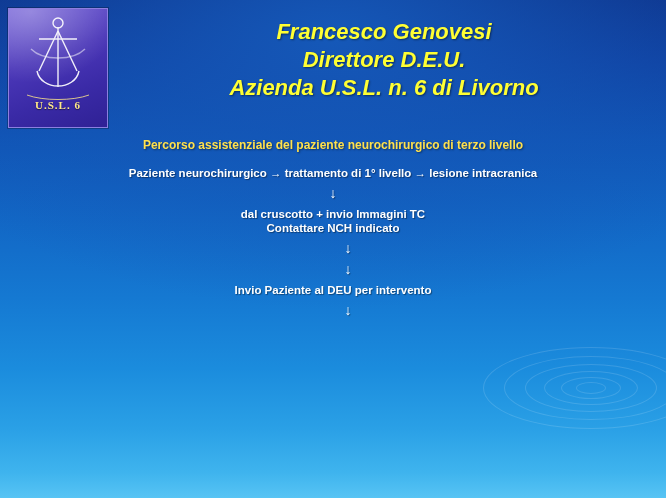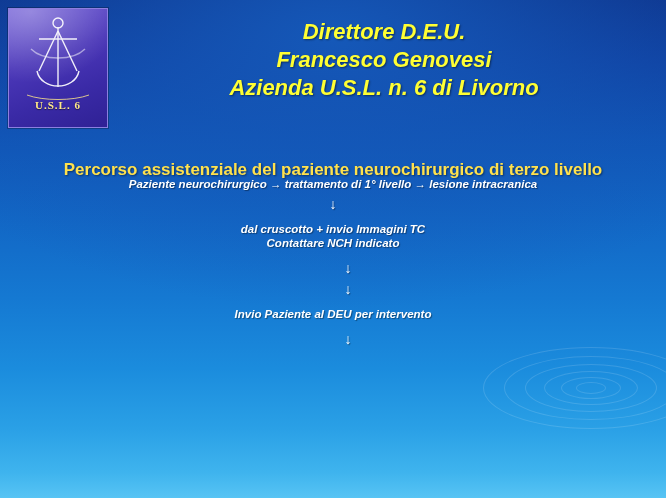--- a/index.html
+++ b/index.html
@@ -100,43 +100,41 @@
   .title div { white-space: nowrap; }
 
   
   .subtitle {
     position: absolute;
     left: 0;
     right: 0;
     top: 138px;
     text-align: center;
     color: #ffe14d;
-    font-size: 17px;
+    font-size: 12px;
     font-weight: bold;
     text-shadow: 1px 1px 2px rgba(0,0,0,0.45);
-    margin-top: 22px;
   }
 
   
   .flow {
     position: absolute;
     left: 0;
     right: 0;
     top: 166px;
     text-align: center;
     color: #ffffff;
     font-size: 11.5px;
     font-weight: bold;
     text-shadow: 1px 1px 1px rgba(0,0,0,0.40);
   }
   .flow .step {
-    margin: 11px auto;
+    margin: 0 auto;
     line-height: 14px;
     padding: 0;
-    font-style: italic;
   }
   .flow .step-line { display: block; }
   .flow .arrow {
     font-size: 14px;
     line-height: 14px;
     margin: 6px 0 7px 0;
     color: #ffffff;
     font-weight: normal;
   }
   .step.first { margin-bottom: 2px; }
@@ -169,22 +167,22 @@
         <path d="M22 40 C 34 52, 64 52, 76 40" opacity="0.55"></path>
       </g>
       <g stroke="#ffe98a" stroke-width="1" fill="none" opacity="0.8">
         <path d="M18 86 C 34 92, 64 92, 80 86"></path>
       </g>
     </svg>
     <div class="logo-text">U.S.L. 6</div>
   </div>
 
   <div class="title">
+    <div>Francesco Genovesi</div>
     <div>Direttore D.E.U.</div>
-    <div>Francesco Genovesi</div>
     <div>Azienda U.S.L. n. 6 di Livorno</div>
   </div>
 
   <div class="subtitle">Percorso assistenziale del paziente neurochirurgico di terzo livello</div>
 
   <div class="flow">
 
     <div class="step first">
       <span class="step-line">Paziente neurochirurgico → trattamento di 1° livello → lesione intracranica</span>
     </div>

